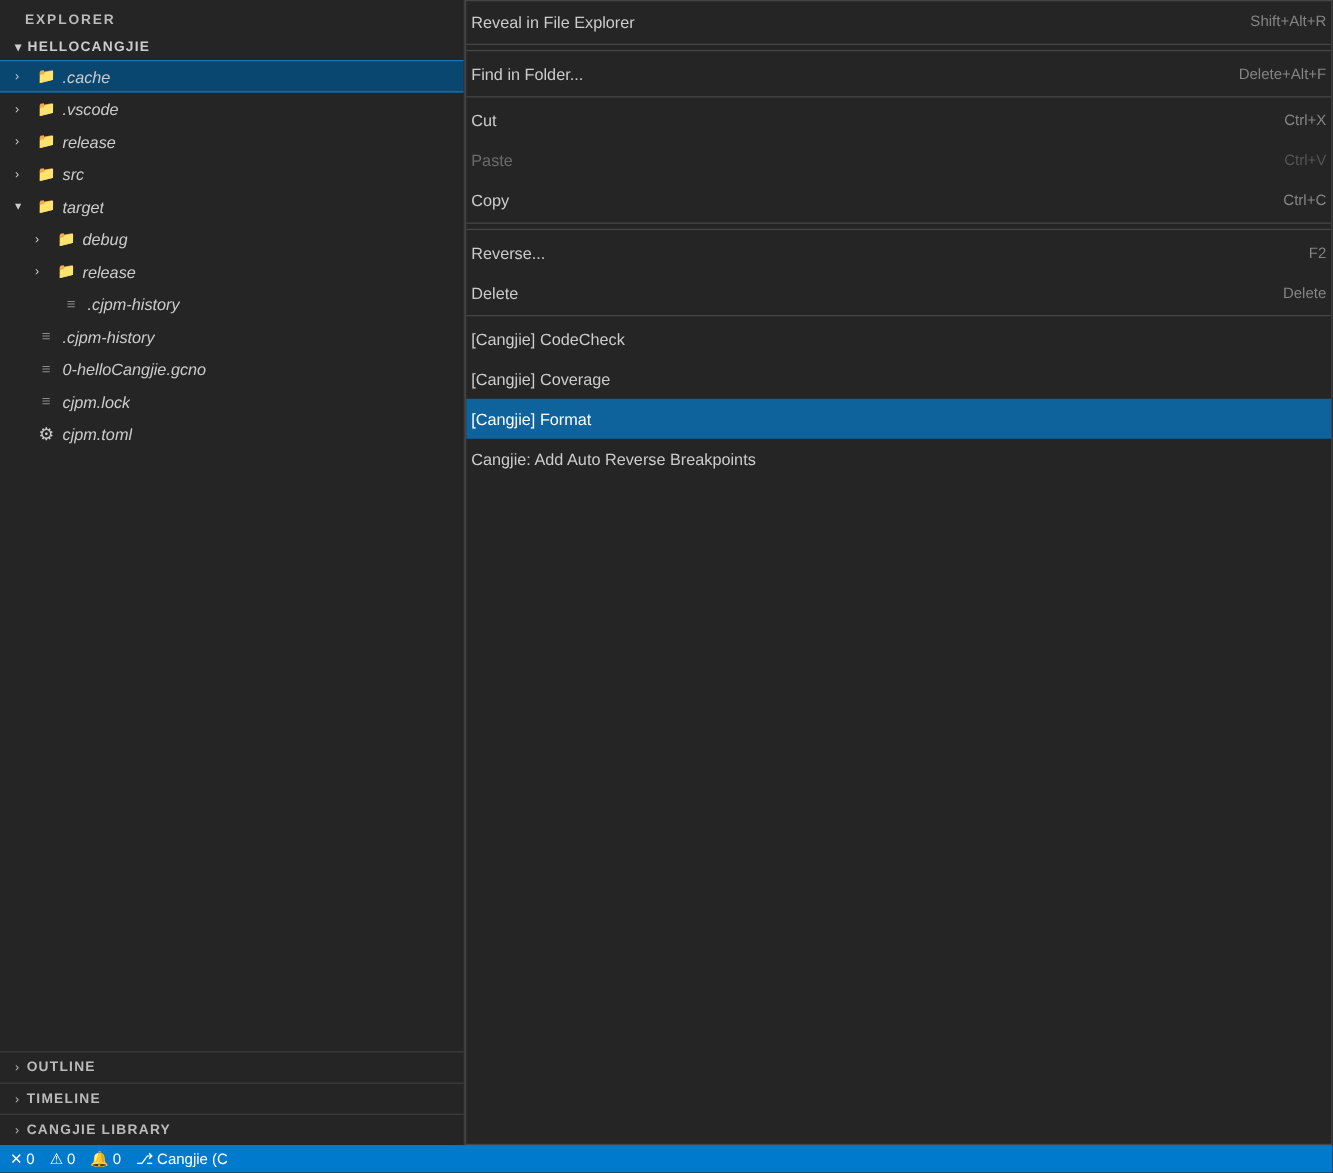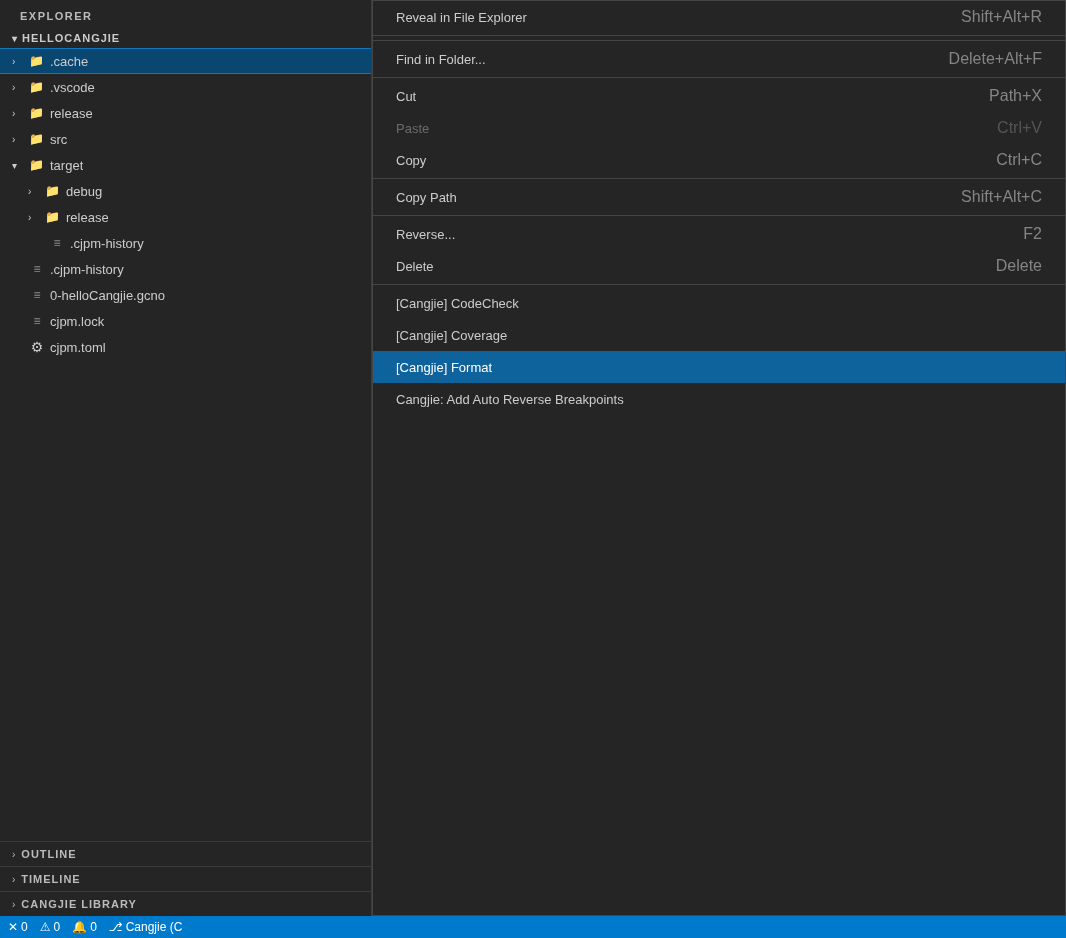--- a/index.html
+++ b/index.html
@@ -95,20 +95,21 @@
     }
 
     .folder-icon { color: #e8ab53; }
     .lines-icon { color: #8c8c8c; }
 
     .item-label {
       font-size: 13px;
       white-space: nowrap;
       overflow: hidden;
       text-overflow: ellipsis;
+      font-style: italic;
     }
 
     
     .sidebar-section {
       border-top: 1px solid #3c3c3c;
     }
 
     .section-header {
       display: flex;
       align-items: center;
@@ -168,21 +169,21 @@
       background: #252526;
       border: 1px solid #454545;
       display: flex;
       flex-direction: column;
     }
 
     .menu-item {
       display: flex;
       align-items: center;
       justify-content: space-between;
-      padding: 6px 23px;
+      padding: 6px 4px;
       min-height: 32px;
       cursor: pointer;
       color: #cccccc;
     }
 
     .menu-item.highlighted {
       background: #0e639c;
       color: #ffffff;
       text-align: center;
     }
@@ -190,21 +191,21 @@
     .menu-item.disabled {
       color: #6b6b6b;
       cursor: default;
     }
 
     .menu-item .menu-label {
       font-size: 13px;
     }
 
     .menu-item .shortcut {
-      font-size: 16px;
+      font-size: 12px;
       color: #858585;
       margin-left: 40px;
     }
 
     .menu-item.highlighted .shortcut {
       color: #cccccc;
     }
 
     .menu-item.disabled .shortcut {
       color: #555555;
@@ -339,38 +340,34 @@
       <div class="menu-separator"></div>
 
       <div class="menu-item">
         <span class="menu-label">Find in Folder...</span>
         <span class="shortcut">Delete+Alt+F</span>
       </div>
       <div class="menu-separator"></div>
 
       <div class="menu-item">
         <span class="menu-label">Cut</span>
-        <span class="shortcut">Path+X</span>
+        <span class="shortcut">Ctrl+X</span>
       </div>
 
       <div class="menu-item disabled">
         <span class="menu-label">Paste</span>
         <span class="shortcut">Ctrl+V</span>
       </div>
 
       <div class="menu-item">
         <span class="menu-label">Copy</span>
         <span class="shortcut">Ctrl+C</span>
       </div>
       <div class="menu-separator"></div>
 
-      <div class="menu-item">
-        <span class="menu-label">Copy Path</span>
-        <span class="shortcut">Shift+Alt+C</span>
-      </div>
 
       <div class="menu-separator"></div>
 
       <div class="menu-item">
         <span class="menu-label">Reverse...</span>
         <span class="shortcut">F2</span>
       </div>
 
       <div class="menu-item">
         <span class="menu-label">Delete</span>

